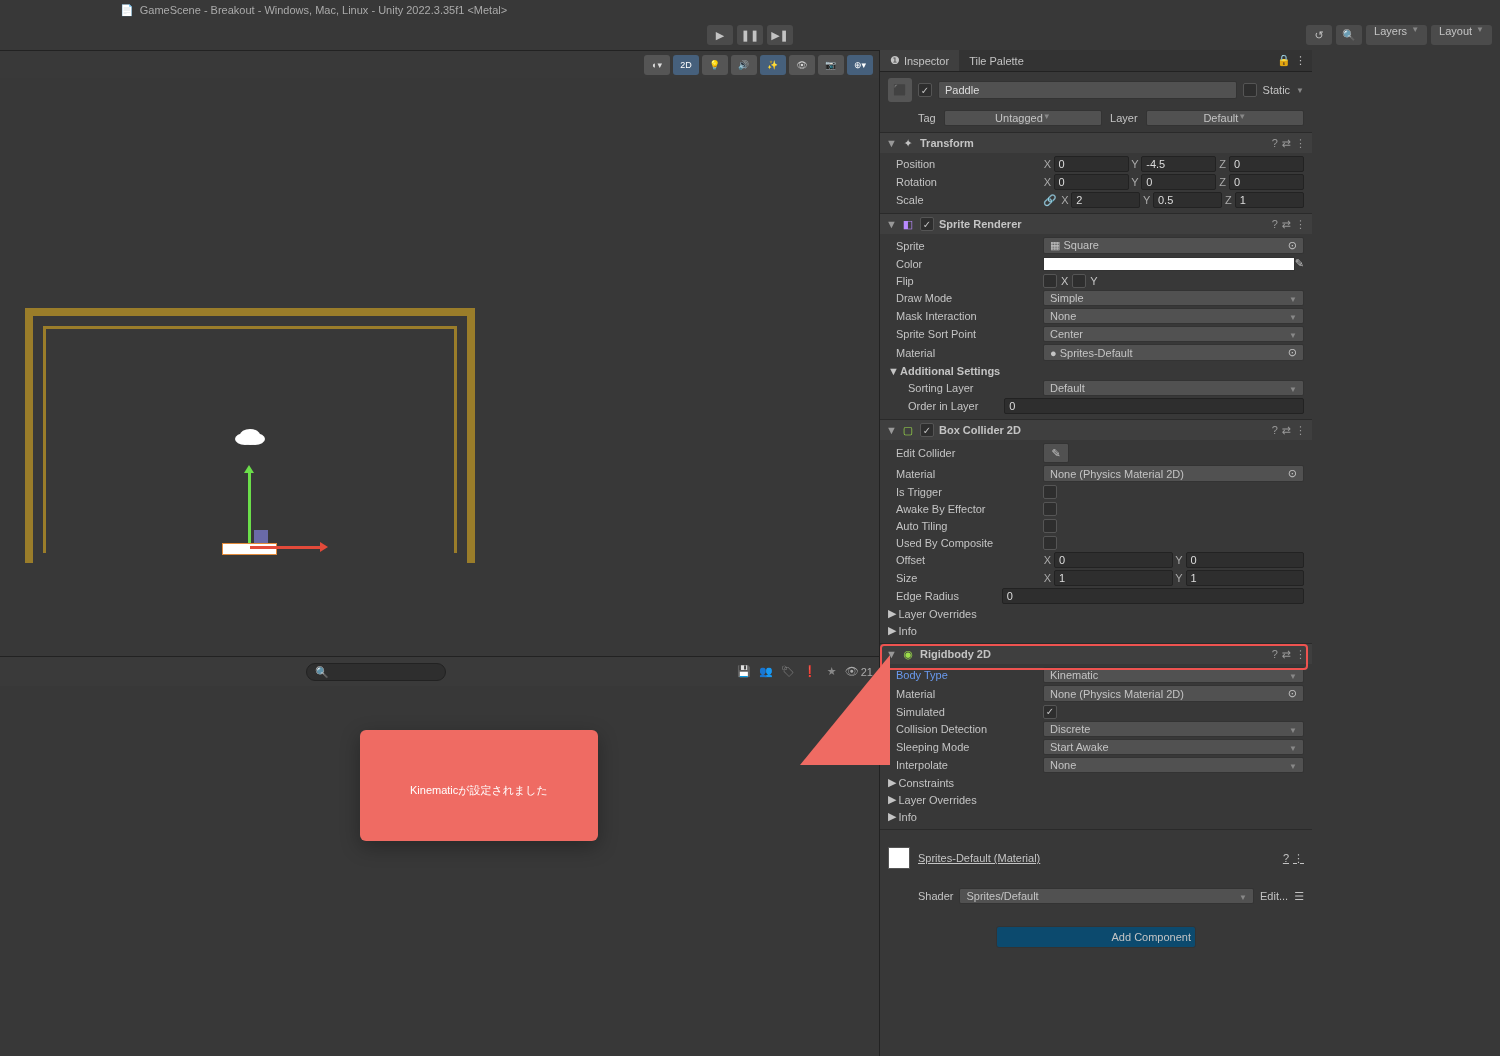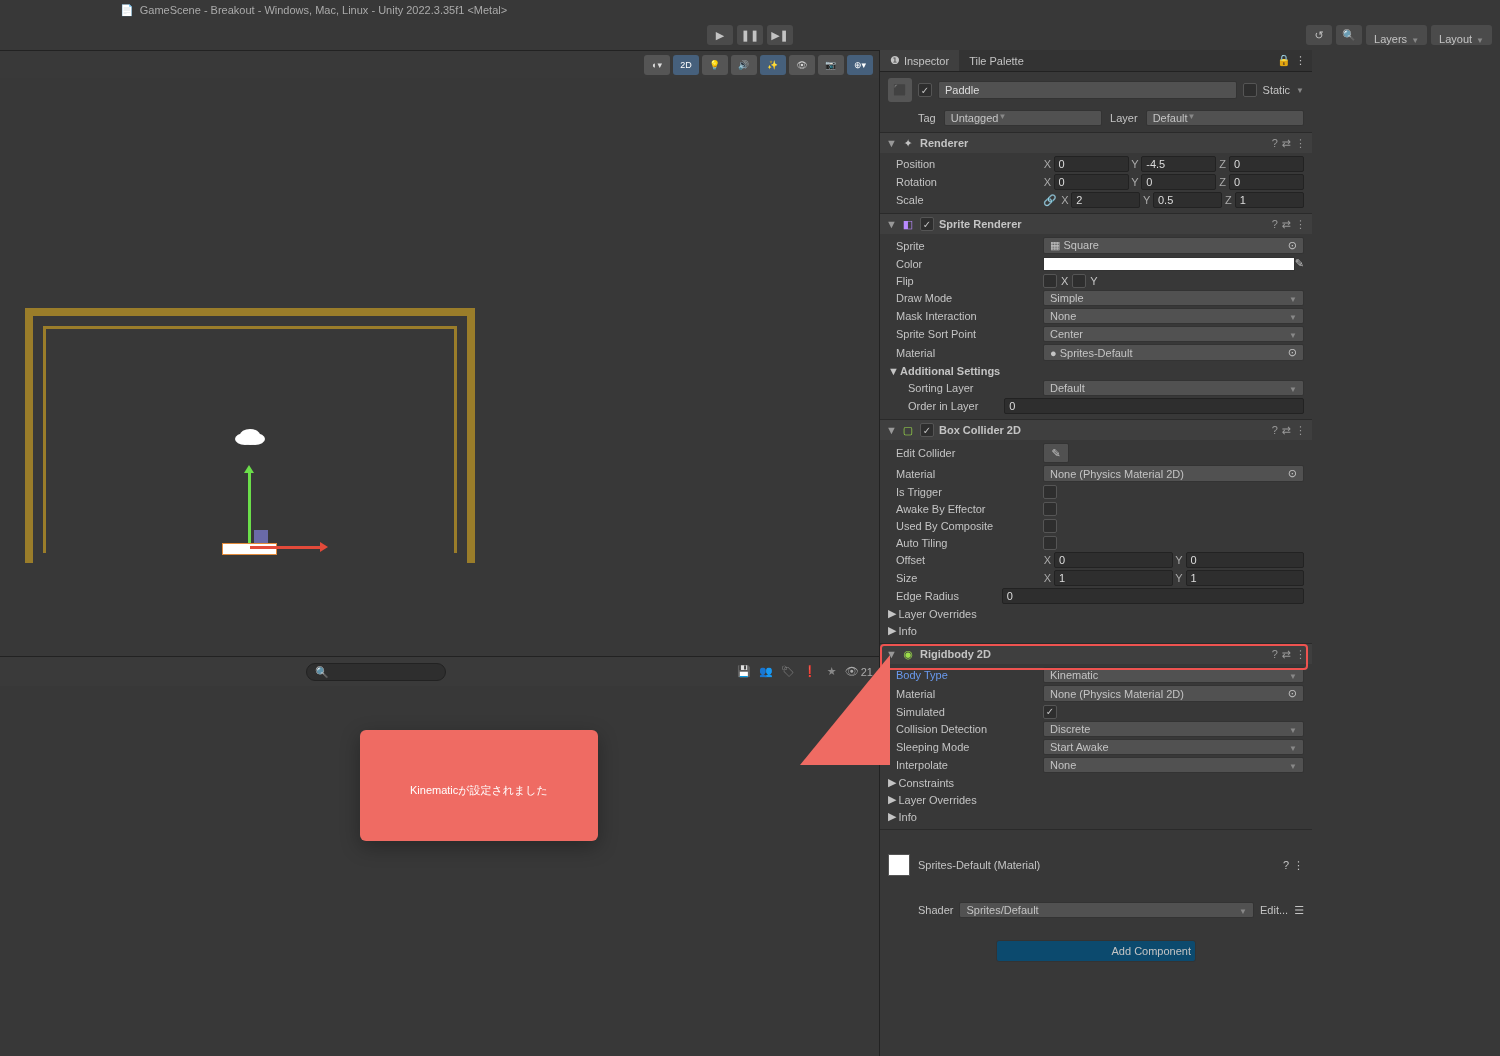--- a/index.html
+++ b/index.html
@@ -2,21 +2,21 @@
 <html><head>
 <meta charset="utf-8">
 <style>
 * { margin: 0; padding: 0; box-sizing: border-box; font-family: -apple-system, "Segoe UI", Arial, sans-serif; font-size: 11px; }
 body { background: #383838; color: #c4c4c4; width: 1500px; height: 1056px; overflow: hidden; position: relative; }
 
 .topbar { height: 20px; display: flex; align-items: center; padding-left: 120px; gap: 6px; color: #aaa; }
 .controls { height: 30px; display: flex; align-items: center; justify-content: center; gap: 4px; position: relative; }
 .controls .btn { width: 26px; height: 20px; background: #4b4b4b; border-radius: 3px; display: flex; align-items: center; justify-content: center; cursor: pointer; }
 .controls .right { position: absolute; right: 8px; display: flex; align-items: center; gap: 4px; }
-.controls .right .drop { background: #4b4b4b; height: 20px; padding: 0 8px; border-radius: 3px; display: flex; align-items: flex-end; gap: 4px; cursor: pointer; }
+.controls .right .drop { background: #4b4b4b; height: 20px; padding: 0 8px; border-radius: 3px; display: flex; align-items: flex-start; gap: 4px; cursor: pointer; }
 
 .main { display: flex; height: 1006px; }
 .scene-col { width: 879px; display: flex; flex-direction: column; }
 .scene-tools { height: 28px; background: #393939; border-top: 1px solid #222; display: flex; justify-content: flex-end; align-items: center; padding-right: 6px; gap: 3px; }
 .scene-tools .tool { width: 26px; height: 20px; background: #555; border-radius: 3px; display: flex; align-items: center; justify-content: center; font-size: 9px; color: #ddd; cursor: pointer; }
 .scene-tools .tool.on { background: #46607c; color: #fff; }
 .scene-view { flex: 0 0 530px; background: #383838; position: relative; }
 .game-frame { position: absolute; left: 25px; top: 230px; width: 450px; height: 255px; border: 8px solid #9a7d2a; border-bottom: none; }
 .game-inner { position: absolute; inset: 10px; border: 3px solid #9a7d2a; border-bottom: none; }
 .cloud { position: absolute; left: 240px; top: 355px; width: 20px; height: 12px; background: #fff; border-radius: 50%; box-shadow: 5px 0 0 #fff, -5px 0 0 #fff, 0 -4px 0 #fff; }
@@ -36,21 +36,21 @@
 .inspector-col { width: 433px; background: #383838; border-left: 1px solid #222; overflow-y: auto; }
 .tabs { height: 22px; display: flex; background: #333; border-bottom: 1px solid #222; }
 .tab { padding: 4px 10px; cursor: pointer; display: flex; align-items: center; gap: 4px; }
 .tab.active { background: #3f3f3f; }
 .tabs .right-icons { margin-left: auto; display: flex; gap: 4px; padding-right: 6px; align-items: center; }
 
 .obj-header { padding: 6px 8px; display: flex; align-items: center; gap: 6px; }
 .obj-header .cube { width: 24px; height: 24px; background: #555; border-radius: 3px; display: flex; align-items: center; justify-content: center; }
 .obj-header input.name { background: #515151; border: 1px solid #333; color: #ddd; padding: 2px 6px; flex: 1; border-radius: 2px; }
 .obj-meta { padding: 2px 8px 6px 38px; display: flex; gap: 8px; align-items: center; }
-.obj-meta .drop { background: #515151; border: 1px solid #333; padding: 1px 6px; border-radius: 2px; flex: 1; display: flex; justify-content: flex-start; cursor: pointer; }
+.obj-meta .drop { background: #515151; border: 1px solid #333; padding: 1px 6px; border-radius: 2px; flex: 1; display: flex; justify-content: center; cursor: pointer; }
 
 .comp { border-top: 1px solid #2a2a2a; }
 .comp-head { display: flex; align-items: center; gap: 5px; padding: 3px 6px; background: #3f3f3f; }
 .comp-head .fold { color: #999; cursor: pointer; width: 10px; }
 .comp-head .cicon { width: 14px; height: 14px; display: flex; align-items: center; justify-content: center; }
 .comp-head .title { font-weight: 600; flex: 1; }
 .comp-head .hicons { display: flex; gap: 4px; color: #999; }
 .comp-body { padding: 2px 8px 4px 8px; }
 .row { display: flex; align-items: center; padding: 1px 0; min-height: 17px; }
 .row .lbl { width: 155px; color: #c4c4c4; padding-left: 8px; }
@@ -62,21 +62,21 @@
 .xyz .ax input, .field { background: #2e2e2e; border: 1px solid #222; color: #ddd; padding: 1px 4px; width: 100%; border-radius: 2px; }
 .drop2 { background: #515151; border: 1px solid #333; padding: 1px 6px; border-radius: 2px; flex: 1; display: flex; justify-content: space-between; align-items: flex-end; cursor: pointer; }
 .chk { width: 14px; height: 14px; background: #2e2e2e; border: 1px solid #555; border-radius: 2px; display: flex; align-items: center; justify-content: center; font-size: 10px; cursor: pointer; }
 .colorswatch { flex: 1; height: 14px; background: #fff; border: 1px solid #333; cursor: pointer; }
 .editbtn { width: 26px; height: 20px; background: #515151; border: 1px solid #333; border-radius: 2px; display: flex; align-items: center; justify-content: center; cursor: pointer; }
 
 .highlight-box { position: absolute; border: 2px solid #ef5350; border-radius: 4px; pointer-events: none; }
 .callout { position: absolute; background: #ef6b63; color: #fff; font-size: 26px; padding: 40px 50px; border-radius: 6px; box-shadow: 0 6px 20px rgba(0,0,0,0.3); }
 .callout-arrow { position: absolute; width: 0; height: 0; border-left: 90px solid transparent; border-bottom: 110px solid #ef6b63; }
 
-.mat-row { padding: 24px 8px; display: flex; align-items: center; gap: 8px; border-top: 1px solid #2a2a2a; }
+.mat-row { padding: 17px 8px; display: flex; align-items: center; gap: 8px; border-top: 1px solid #2a2a2a; text-decoration: underline; }
 .mat-row .sw { width: 22px; height: 22px; background: #fff; border: 1px solid #555; }
 .mat-row .rt { margin-left: auto; display: flex; gap: 4px; align-items: center; }
 .shader-row { padding: 2px 8px 8px 38px; display: flex; align-items: center; gap: 6px; }
 .addcomp { margin: 14px auto; width: 200px; background: #0c4a6e; border: 1px solid #333; padding: 4px; text-align: right; border-radius: 3px; cursor: pointer; }
 
 .caret { font-size: 8px; color: #888; }
 </style>
 </head>
 <body>
 
@@ -169,21 +169,21 @@
       <div class="drop">
           <span>Default</span>
           <span class="caret">▼</span>
         </div>
     </div>
 
     <div class="comp">
       <div class="comp-head">
         <span class="fold">▼</span>
         <span class="cicon">✦</span>
-        <span class="title">Renderer</span>
+        <span class="title">Transform</span>
         <div class="hicons">
             <span>?</span>
             <span>⇄</span>
             <span>⋮</span>
           </div>
       </div>
       <div class="comp-body">
         <div class="row">
             <div class="lbl">Position</div>
             <div class="xyz">
@@ -345,25 +345,25 @@
           </div>
         <div class="row">
             <div class="lbl">Is Trigger</div>
             <div class="chk"></div>
           </div>
         <div class="row">
             <div class="lbl">Awake By Effector</div>
             <div class="chk"></div>
           </div>
         <div class="row">
+            <div class="lbl">Auto Tiling</div>
+            <div class="chk"></div>
+          </div>
+        <div class="row">
             <div class="lbl">Used By Composite</div>
-            <div class="chk"></div>
-          </div>
-        <div class="row">
-            <div class="lbl">Auto Tiling</div>
             <div class="chk"></div>
           </div>
         <div class="row">
             <div class="lbl">Offset</div>
             <div class="xyz">
           <div class="ax">
                 <span class="l">X</span>
                 <input value="0" style="">
               </div>
           <div class="ax">

